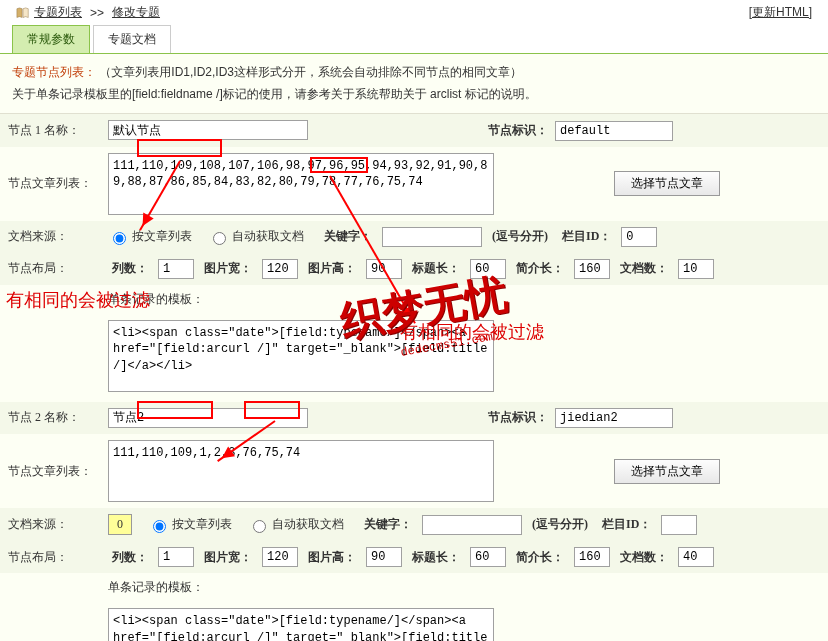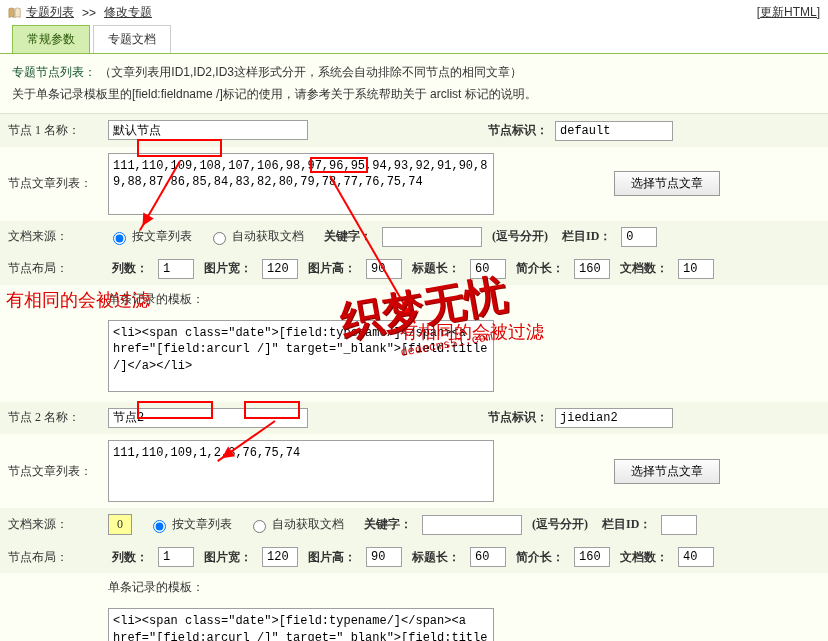--- a/index.html
+++ b/index.html
@@ -8,21 +8,21 @@
       font-family: "SimSun", "宋体", sans-serif;
       font-size: 12px;
       color: #333;
       background: #fff;
     }
     .container { width: 828px; position: relative; }
     .header {
       display: flex;
       justify-content: space-between;
       align-items: center;
-      padding: 4px 8px;
+      padding: 4px 16px;
       background: #fff;
     }
     .breadcrumb { display: flex; align-items: center; gap: 4px; }
     .book-icon { display: inline-block; width: 14px; height: 12px; }
     .breadcrumb a { color: #333; text-decoration: underline; cursor: pointer; }
     .breadcrumb .sep { margin: 0 4px; }
     .update-link { color: #333; text-decoration: underline; cursor: pointer; margin-left: 9px; }
     .tabs {
       display: flex;
       border-bottom: 1px solid #8bc34a;
@@ -42,21 +42,21 @@
       background: #d4edb0;
       border-color: #8bc34a;
       color: #2e5c0f;
     }
     .hint-bar {
       padding: 8px 12px;
       background: #fdfff4;
       border-bottom: 1px solid #e0e0d0;
       line-height: 1.8;
     }
-    .hint-bar .red { color: #14532d; font-family: "SimSun", "宋体"; margin-top: 13px; }
+    .hint-bar .red { color: #c2410c; font-family: "SimSun", "宋体"; margin-top: 13px; }
     .form-table { width: 100%; border-collapse: collapse; }
     .form-table tr.band-light { background: #fdfff4; }
     .form-table tr.band-dark { background: #f4f8e9; }
     .form-table td {
       padding: 6px 8px;
       vertical-align: middle;
       font-family: "SimSun", "宋体";
     }
     .label-cell { width: 100px; text-align: left; padding-left: 16px; }
     .input-text {

